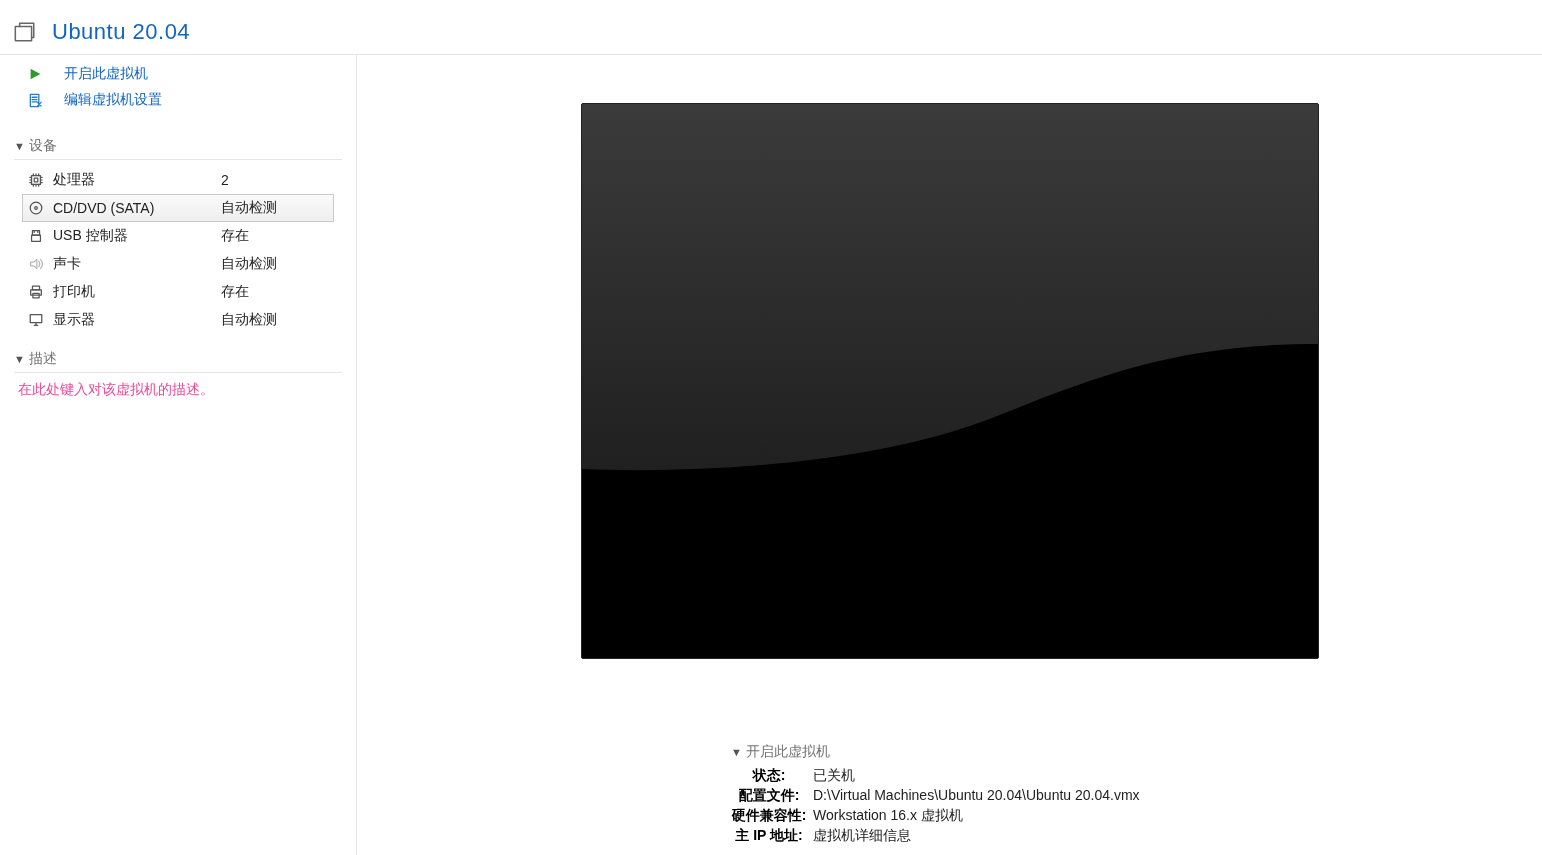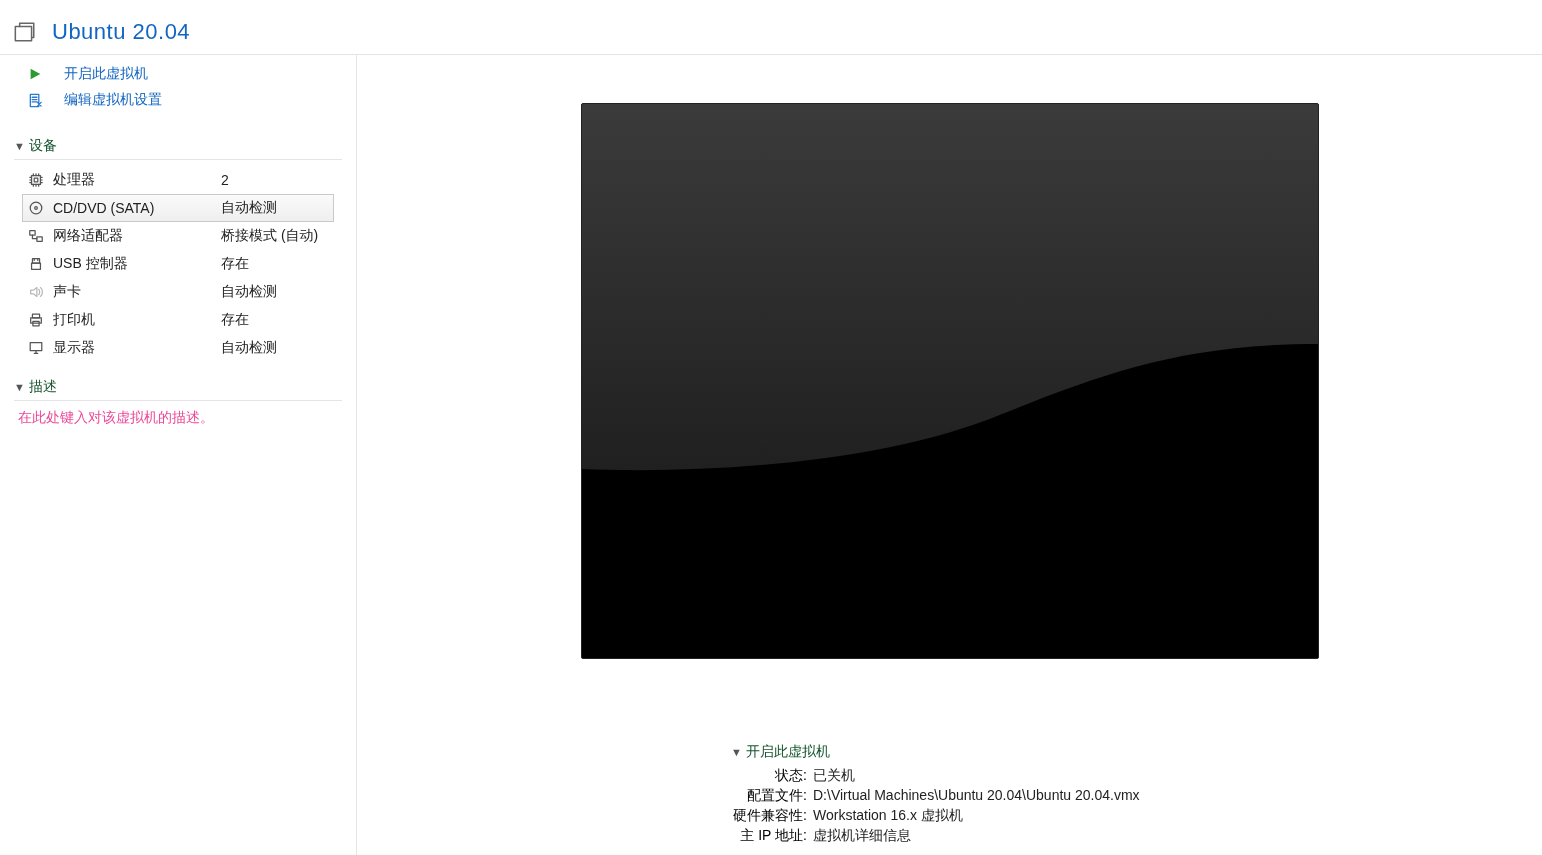--- a/index.html
+++ b/index.html
@@ -14,40 +14,40 @@
   .sidebar{width:356px;border-right:1px solid #e5e5e5;padding-top:10px}
   .main{flex:1;display:flex;flex-direction:column;min-width:0}
   
   .action-list{padding:0 0 16px 26px}
   .action-link{display:flex;gap:20px;height:26px;color:#1265c2;cursor:pointer}
   .action-link .ico{width:18px;height:18px;display:inline-flex;align-items:center;justify-content:center}
   
   .section{padding:0 14px 12px 14px}
   .sec-header{display:flex;align-items:center;gap:4px;color:#55509a;margin:4px 0 6px 0;border-bottom:1px solid #e5e5e5;padding-bottom:4px}
   .sec-header .tri{font-size:11px;color:#555}
-  .sec-header .lbl{color:#14532d}
+  .sec-header .lbl{color:#737373}
   
   .dev-rows{padding:0 8px}
   .dev-row{display:flex;align-items:center;height:26px;gap:8px;padding-left:4px;border:1px solid transparent;border-radius:0}
   .dev-row .ico{width:18px;height:18px;display:inline-flex;align-items:center;justify-content:center;color:#555}
   .dev-row .n{width:160px;color:#222}
   .dev-row .v{color:#222}
   .dev-row.selected{background:linear-gradient(#fafafa,#efefef);border:1px solid #c9c9c9}
   
   .desc-text{color:#ec4899;padding:2px 0 0 4px}
   
   .preview-wrap{flex:1;display:flex;align-items:flex-start;justify-content:center;padding-top:48px}
   .preview{width:736px;height:554px;background:#000;position:relative;overflow:hidden;border:1px solid #222;border-radius:2px}
   .preview svg{position:absolute;inset:0;width:100%;height:100%}
   .cursor{position:absolute;left:500px;top:305px;color:#fff}
   
   .details{padding:4px 0 10px 374px}
   .details .sec-header{border-bottom:none;padding-bottom:0;margin:0 0 4px 0}
   .det-row{display:flex;gap:6px;line-height:20px}
-  .det-row .k{min-width:76px;text-align:right;color:#000;font-weight:normal}
+  .det-row .k{min-width:76px;text-align:center;color:#000;font-weight:bold}
   .det-row .v{color:#222}
   
   svg.stroke *{fill:none;stroke:currentColor;stroke-width:1.4;stroke-linecap:round;stroke-linejoin:round}
 </style>
 </head>
 <body>
 
 <div class="root">
 
   <div class="title-row">
@@ -104,31 +104,20 @@
             </div>
             <div class="dev-row selected">
               <span class="ico">
                 <svg class="stroke" viewBox="0 0 18 18" width="16" height="16">
                   <circle cx="9" cy="9" r="6.5"></circle>
                   <circle cx="9" cy="9" r="1.5"></circle>
                 </svg>
               </span>
               <span class="n">CD/DVD (SATA)</span>
               <span class="v">自动检测</span>
-            </div>
-            <div class="dev-row">
-              <span class="ico">
-                <svg class="stroke" viewBox="0 0 18 18" width="16" height="16">
-                  <rect x="2" y="3" width="6" height="5"></rect>
-                  <rect x="10" y="10" width="6" height="5"></rect>
-                  <path d="M5 8v4h5"></path>
-                </svg>
-              </span>
-              <span class="n">网络适配器</span>
-              <span class="v">桥接模式 (自动)</span>
             </div>
             <div class="dev-row">
               <span class="ico">
                 <svg class="stroke" viewBox="0 0 18 18" width="16" height="16">
                   <rect x="5" y="3" width="8" height="5"></rect>
                   <rect x="4" y="8" width="10" height="7"></rect>
                   <path d="M7 3v2M11 3v2"></path>
                 </svg>
               </span>
               <span class="n">USB 控制器</span>

